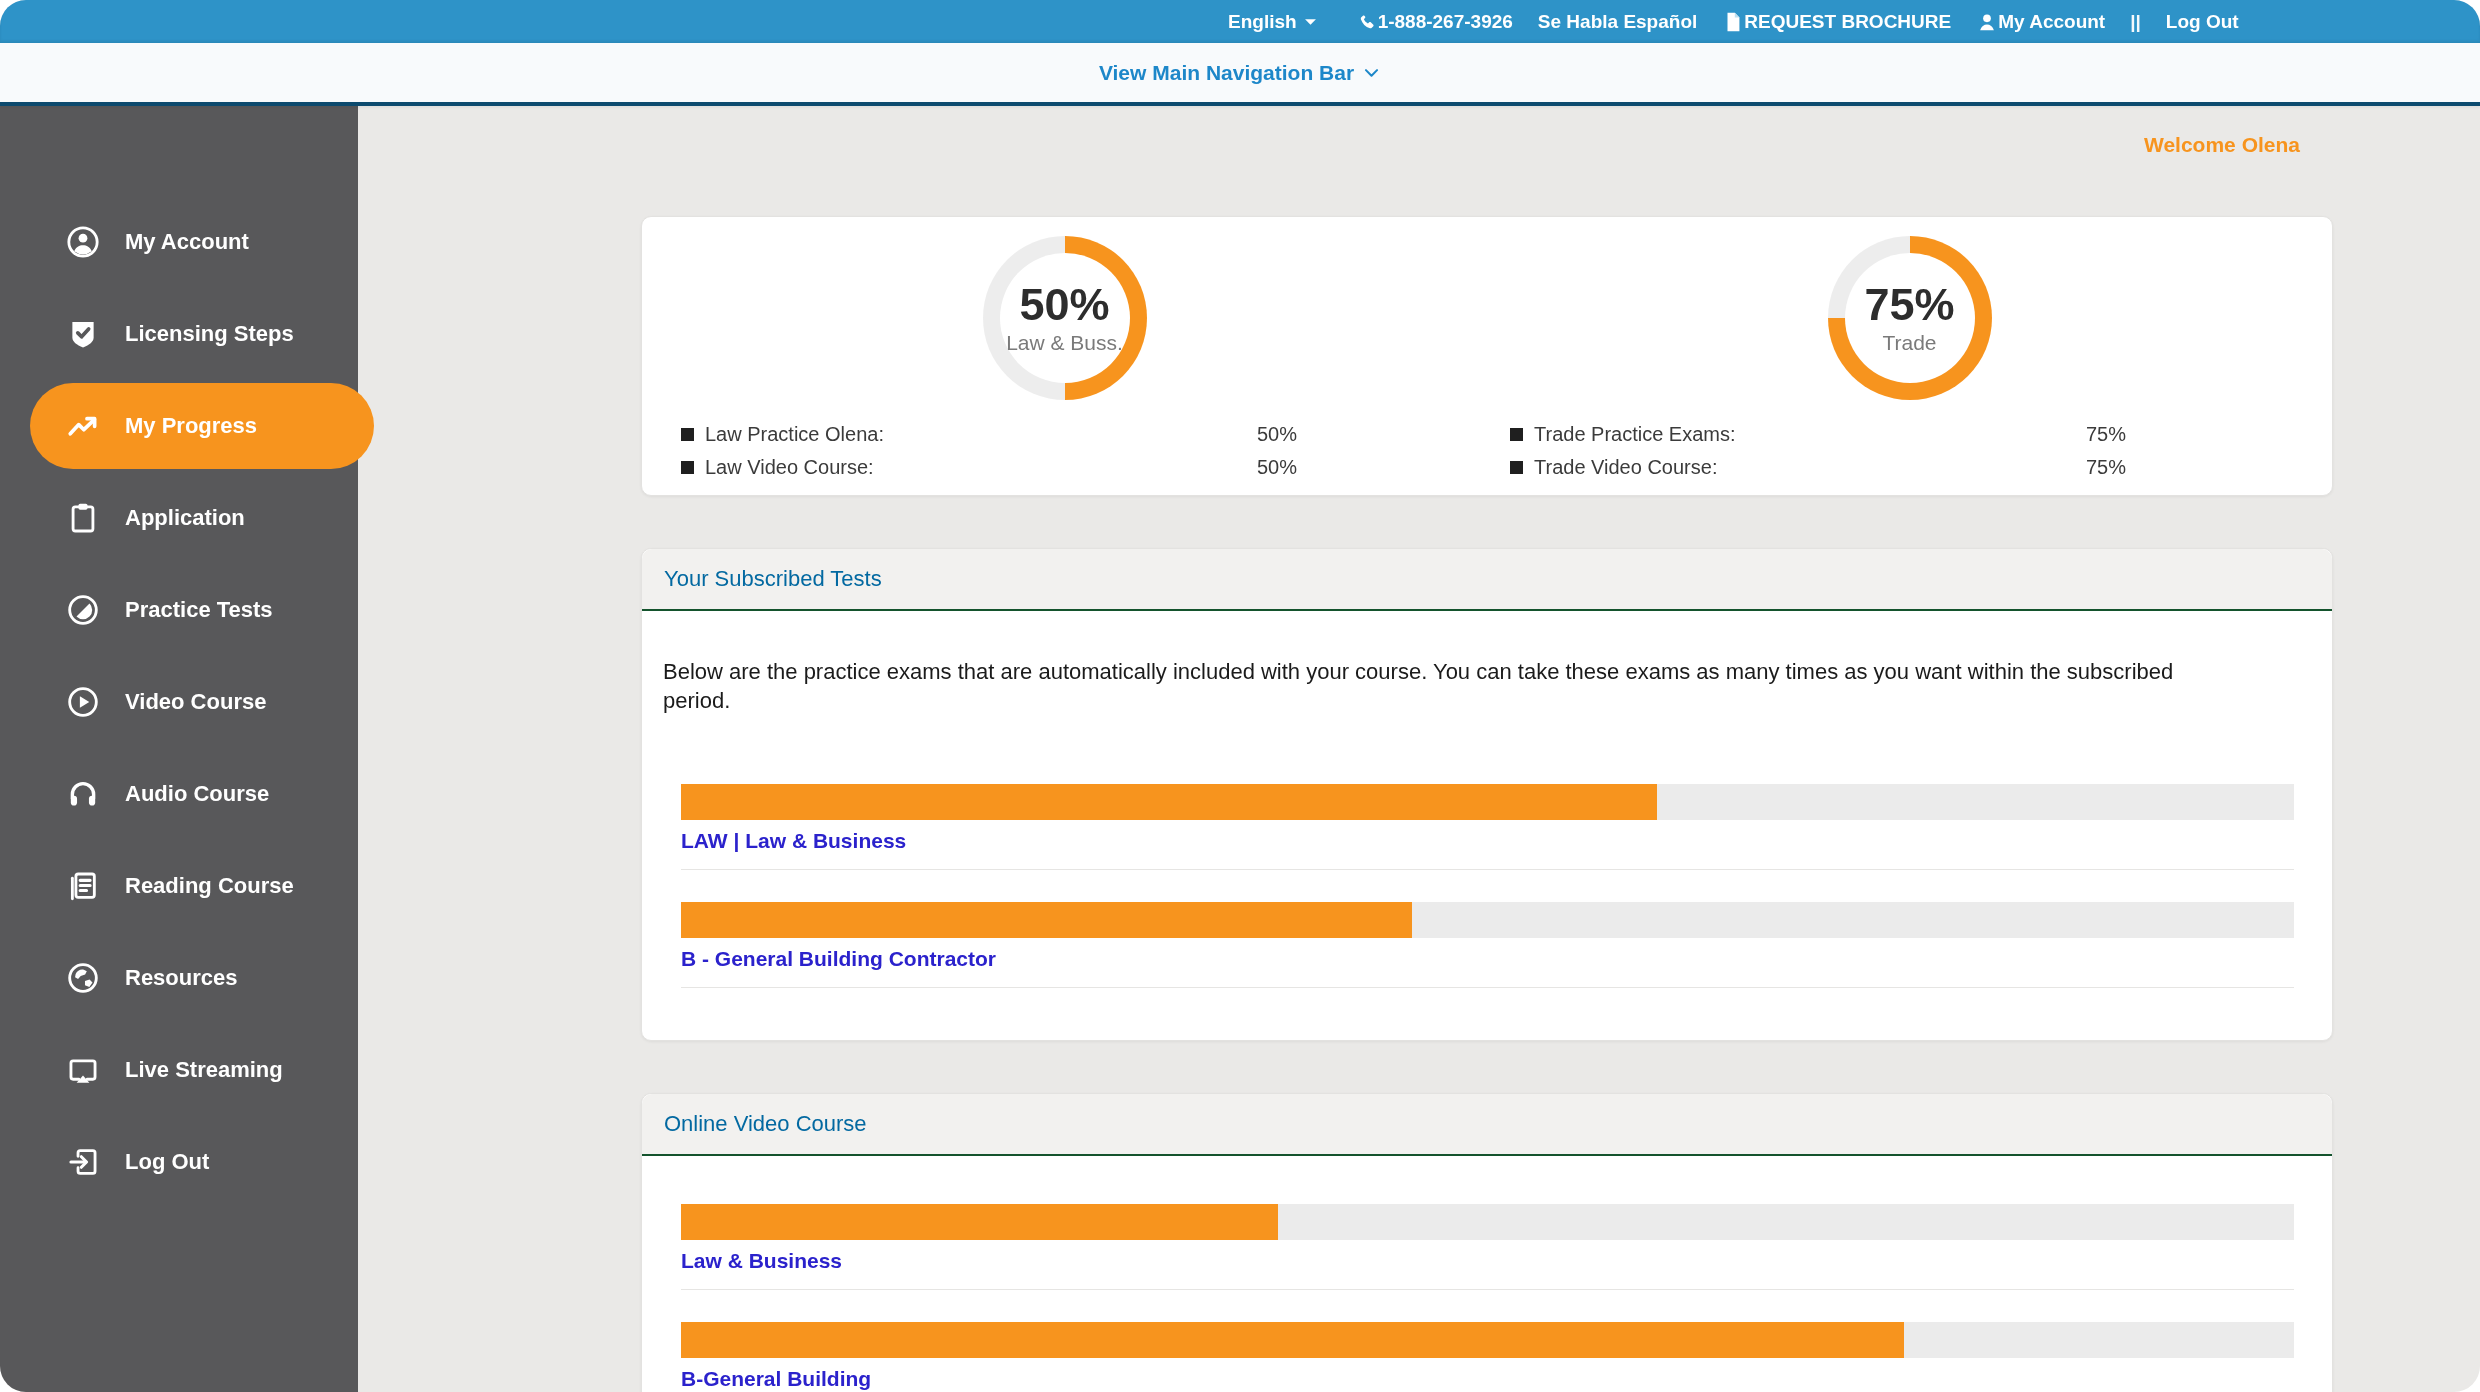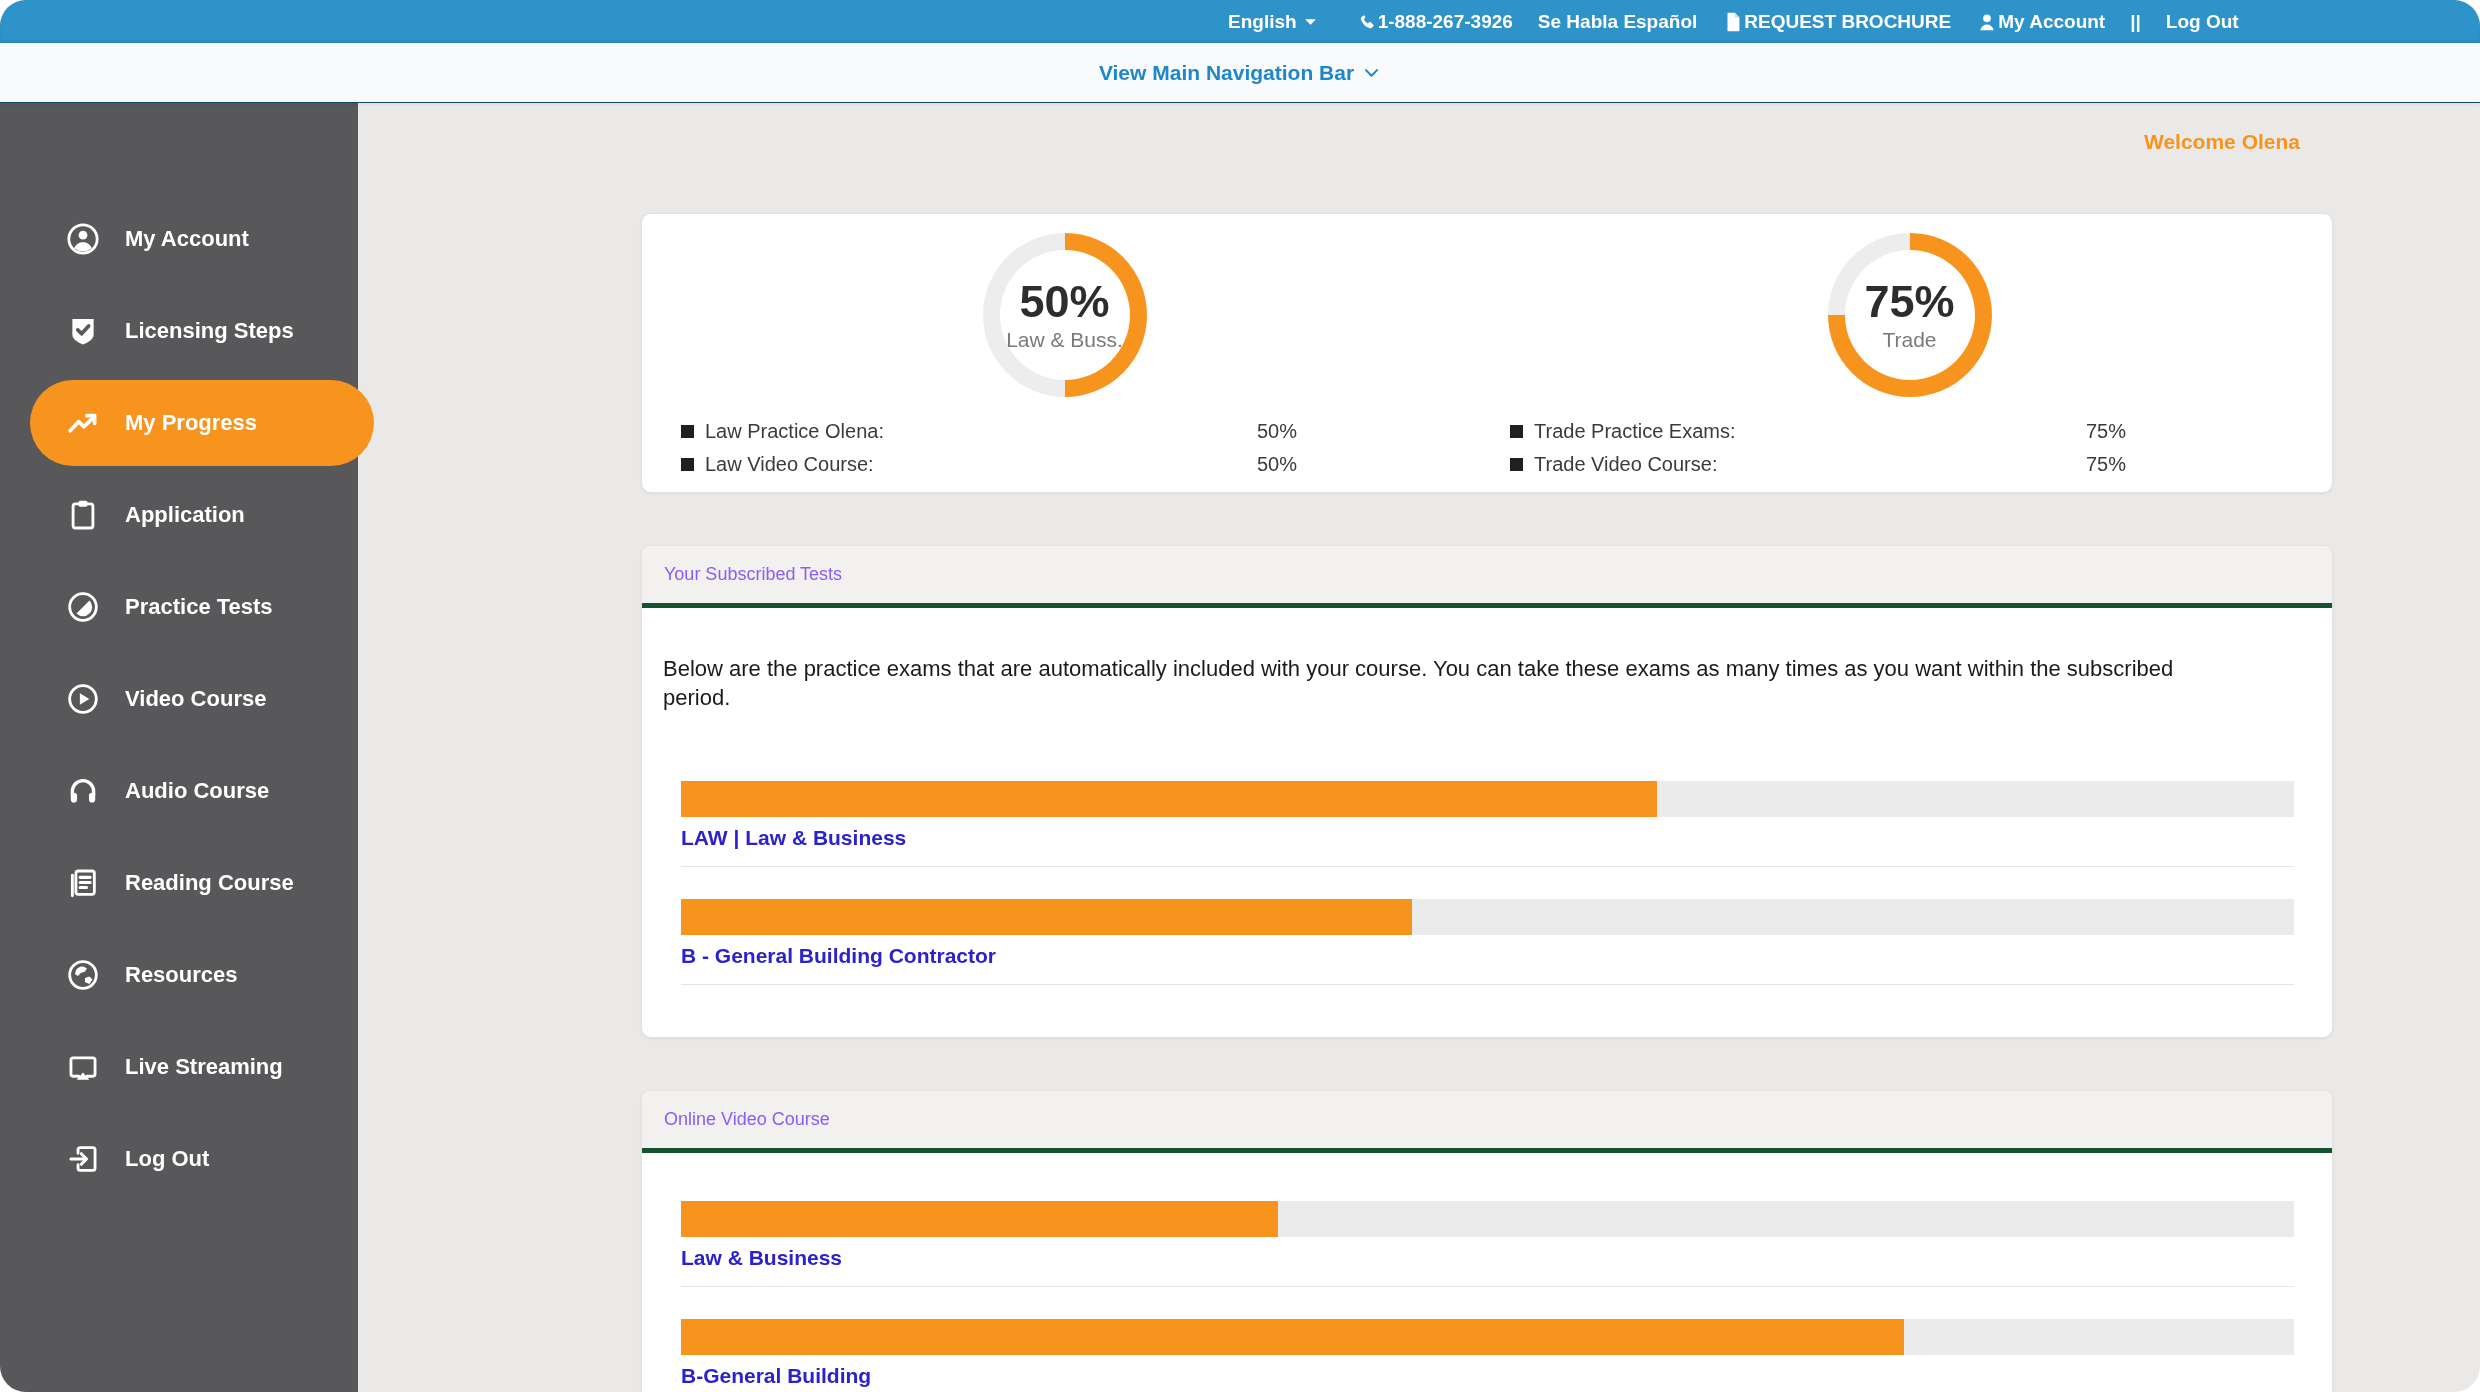--- a/index.html
+++ b/index.html
@@ -8,38 +8,38 @@
   
   .topbar{height:43px;background:#2e93c8;display:flex;align-items:center;box-shadow:inset 0 -2px 3px rgba(0,0,0,.08);}
   .topbar-inner{display:flex;align-items:center;margin-left:1228px;gap:25px;color:#fff;font-size:19px;font-weight:600;white-space:nowrap;}
   .tb-group{display:flex;align-items:center;cursor:pointer;}
   .tb-ico{display:inline-flex;width:22px;height:22px;}
   .tb-ico svg{width:100%;height:100%;}
   .lang{margin-right:14px;display:flex;align-items:center;gap:7px;cursor:pointer;}
   .sep{font-weight:600;opacity:.95;}
 
   
-  .subnav{height:59px;background:#f8fafc;border-bottom:1px solid #0c4a6e;display:flex;align-items:center;justify-content:center;box-shadow:0 2px 3px rgba(0,0,0,.05);position:relative;z-index:3;}
+  .subnav{height:59px;background:#f8fafc;border-bottom:4px solid #0c4a6e;display:flex;align-items:center;justify-content:center;box-shadow:0 2px 3px rgba(0,0,0,.05);position:relative;z-index:3;}
   .subnav-link{color:#1d87c9;font-size:21px;font-weight:600;display:flex;align-items:center;gap:8px;cursor:pointer;}
   .subnav-link svg{width:19px;height:19px;}
 
   
   .body-row{display:flex;height:1290px;}
   .sidebar{width:358px;flex-shrink:0;background:#58585a;padding-top:90px;box-sizing:border-box;}
   .side-item{height:92px;display:flex;align-items:center;padding-left:66px;gap:25px;color:#fff;font-size:22px;font-weight:700;cursor:pointer;box-sizing:border-box;}
   .side-item .s-ico{width:34px;height:34px;flex-shrink:0;display:inline-flex;}
   .side-item .s-ico svg{width:100%;height:100%;}
   .side-item.active{background:#f7941e;border-radius:46px;height:86px;margin:3px -16px 3px 30px;padding-left:36px;position:relative;z-index:2;}
 
   .content{flex:1;position:relative;}
   .welcome{position:absolute;top:27px;right:180px;color:#f7941e;font-size:21px;font-weight:600;}
 
   
   .card{margin-left:283px;width:1692px;background:#fff;border:1px solid #e3e2e0;border-radius:10px;box-sizing:border-box;box-shadow:0 1px 3px rgba(0,0,0,.06);}
-  .card-header{height:62px;background:#f2f1ef;border-bottom:5px solid #14532d;border-radius:10px 10px 0 0;display:flex;align-items:center;padding-left:22px;font-size:18px;color:#8b5cf6;box-sizing:border-box;}
+  .card-header{height:62px;background:#f2f1ef;border-bottom:2px solid #14532d;border-radius:10px 10px 0 0;display:flex;align-items:center;padding-left:22px;font-size:22px;color:#0369a1;box-sizing:border-box;}
 
   
   .card-summary{margin-top:110px;height:280px;}
   .charts-row{display:flex;padding-top:19px;}
   .chart-half{width:50%;display:flex;justify-content:center;}
   .donut{width:164px;height:164px;border-radius:50%;position:relative;}
   .donut::after{content:"";position:absolute;inset:17px;background:#fff;border-radius:50%;}
   .donut-text{position:absolute;inset:0;display:flex;flex-direction:column;align-items:center;justify-content:center;z-index:1;}
   .donut-pct{font-size:45px;font-weight:600;color:#2d2d2d;line-height:1;}
   .donut-sub{font-size:21px;color:#7a7a7a;margin-top:4px;}

